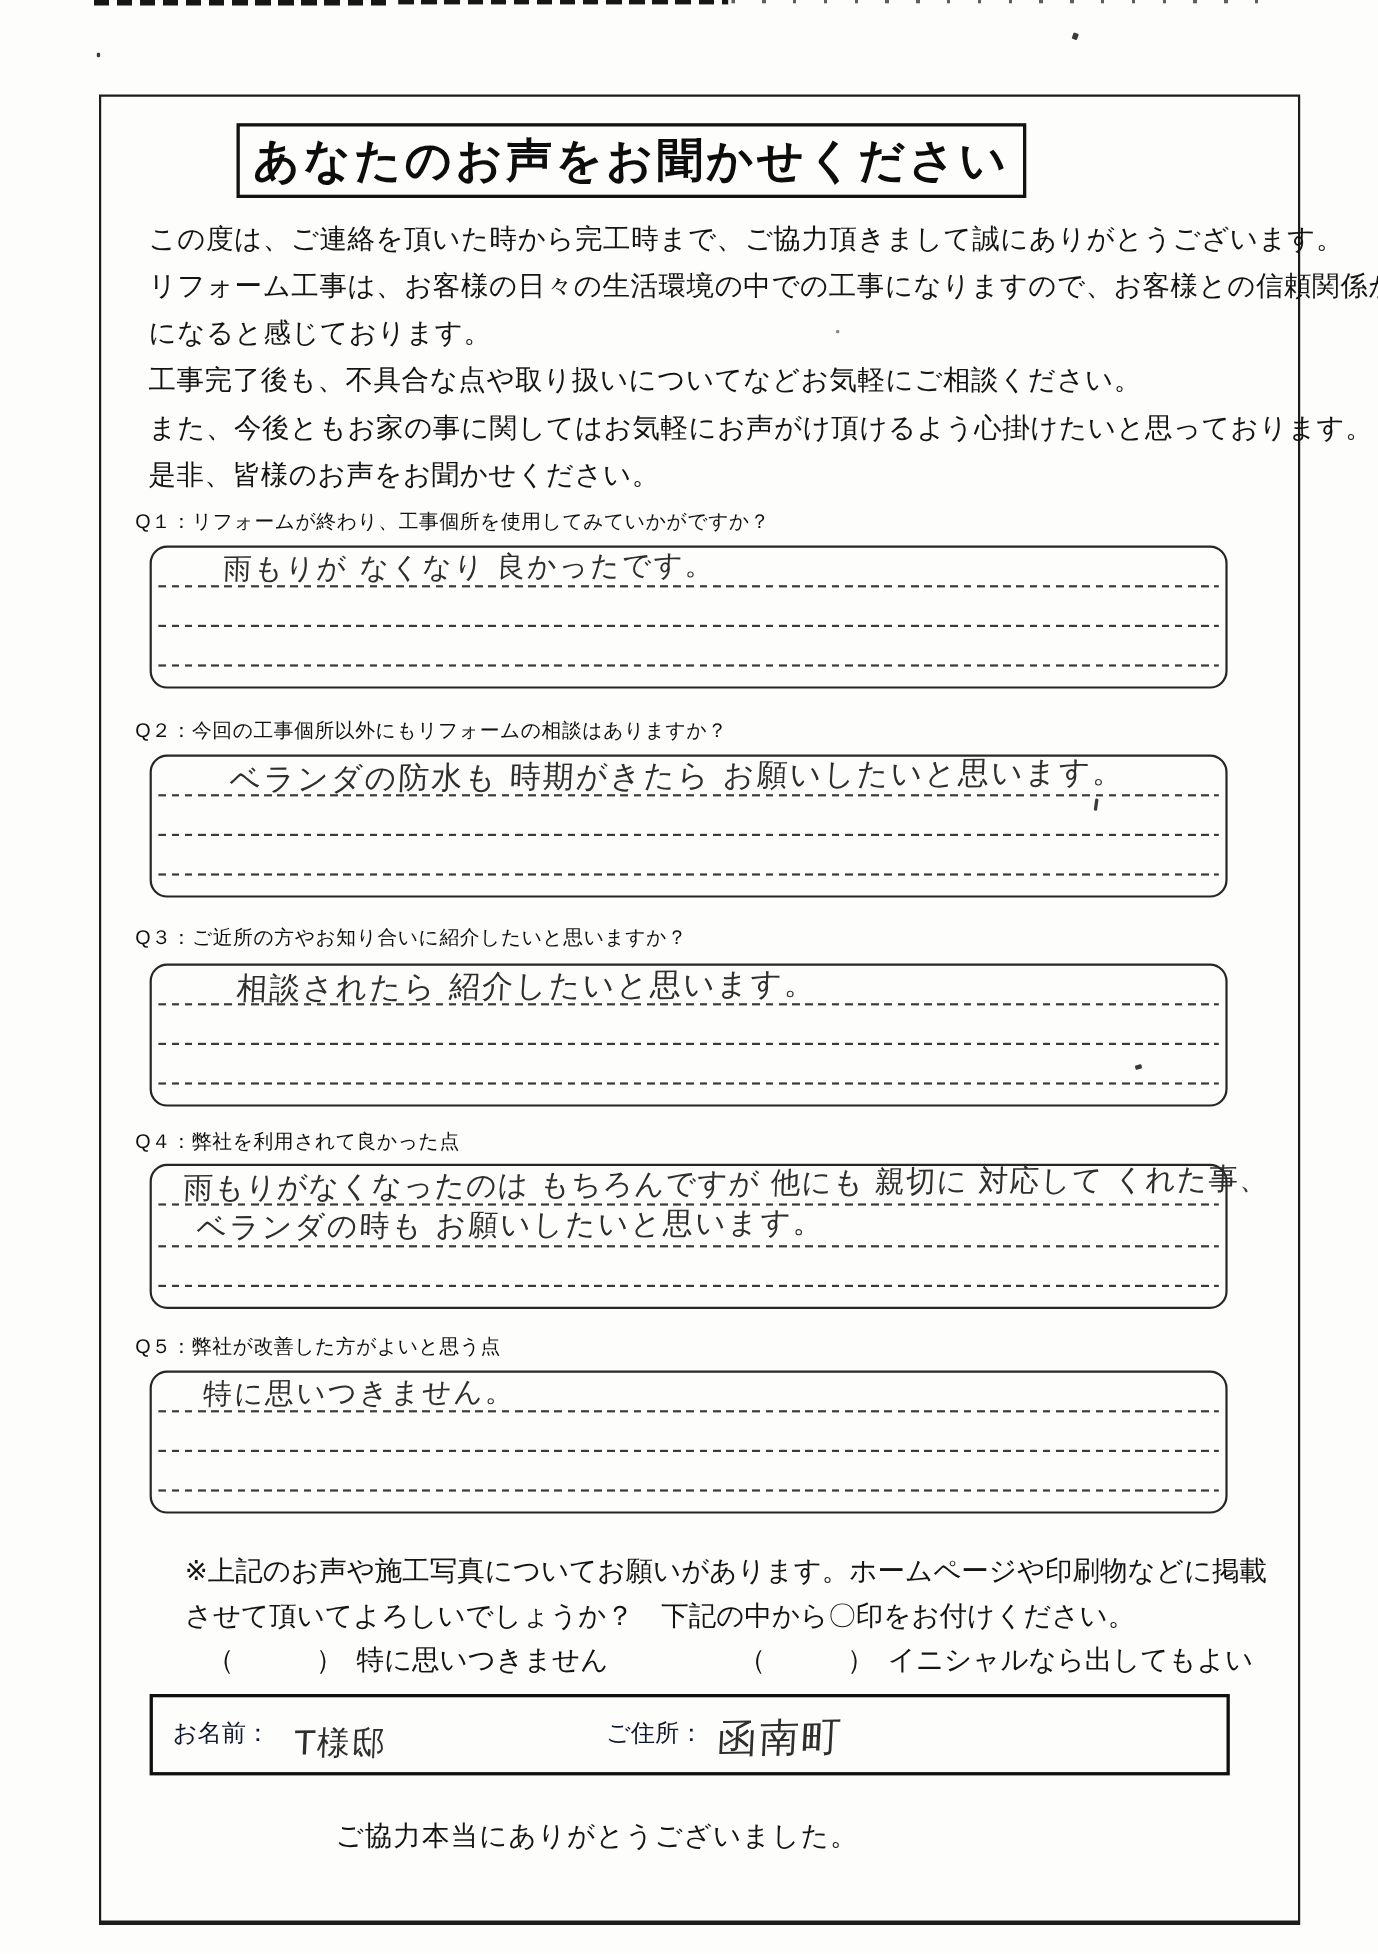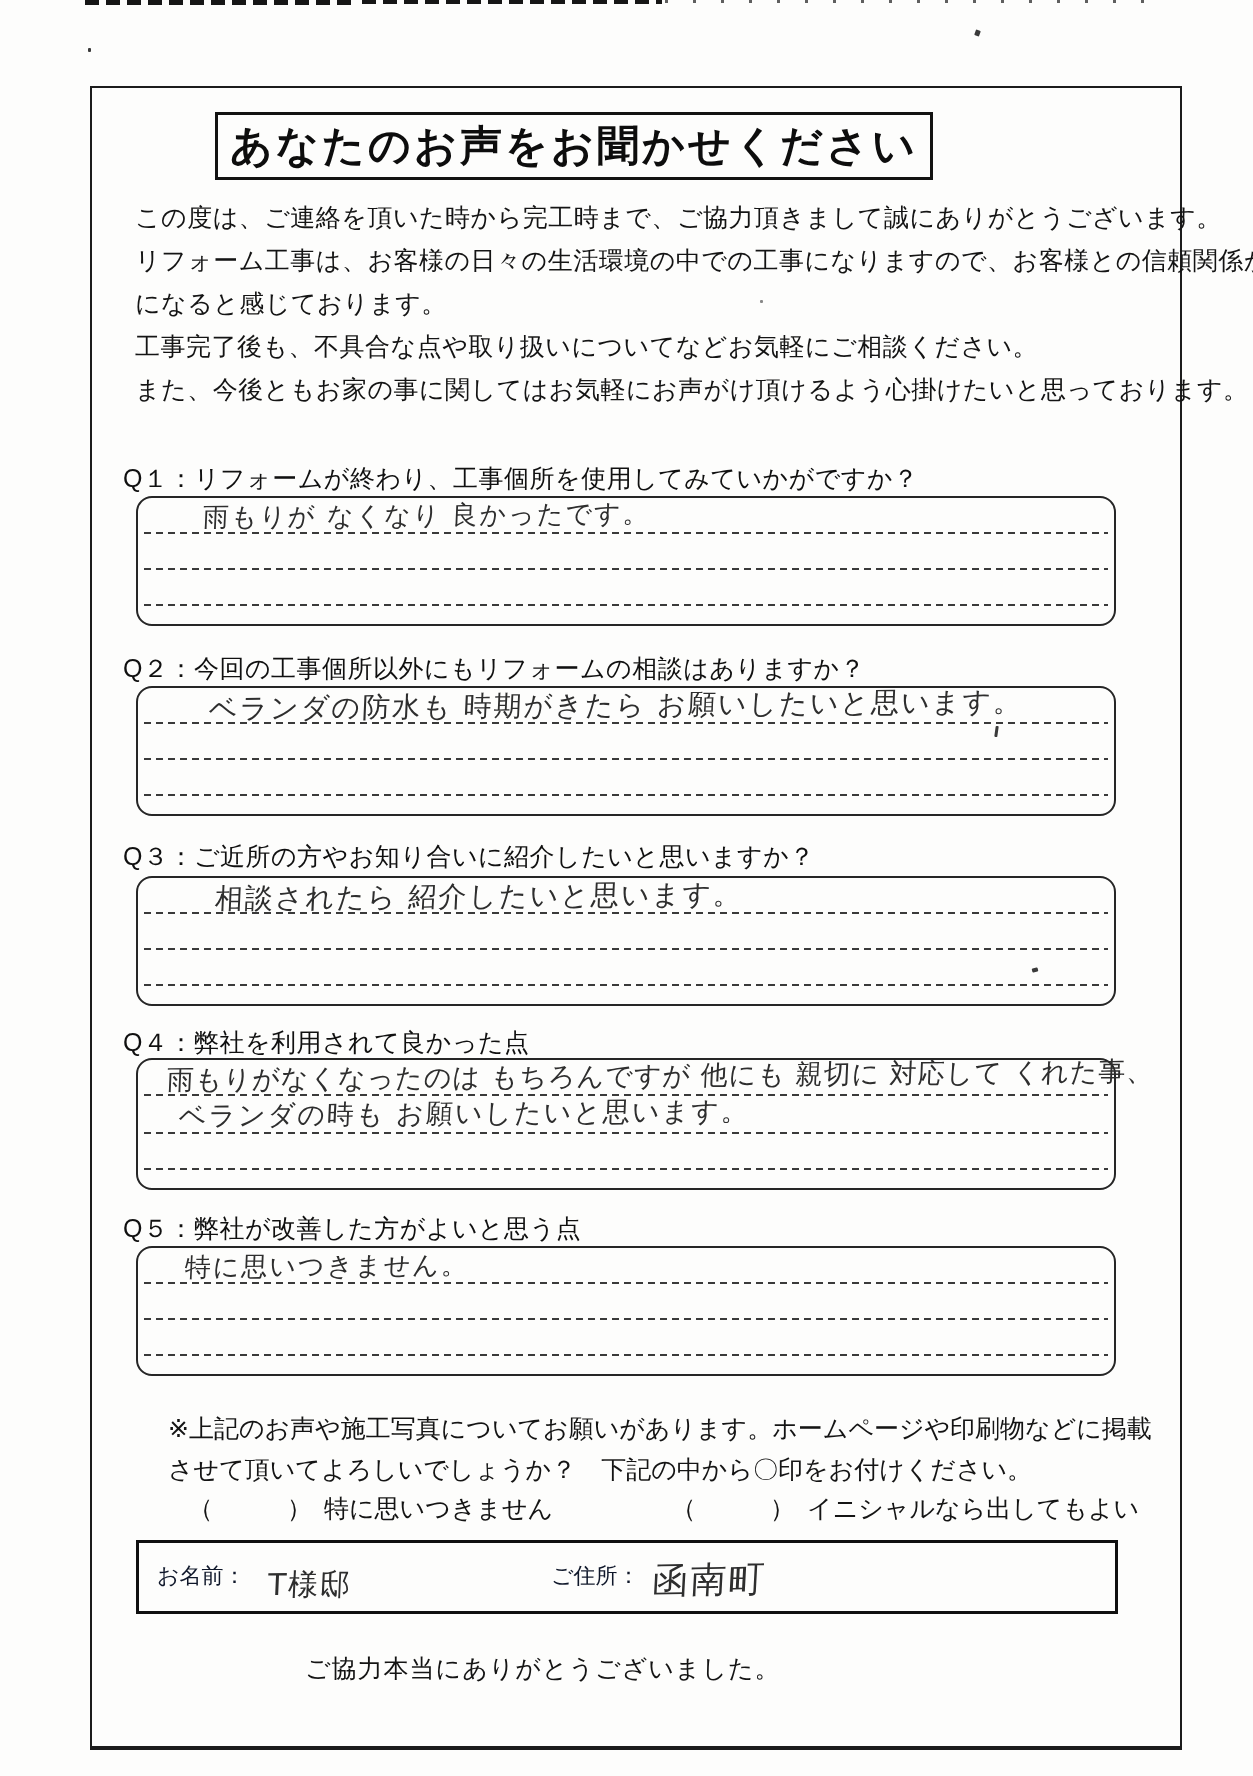--- a/index.html
+++ b/index.html
@@ -22,21 +22,21 @@
     display:flex;align-items:center;justify-content:center;
   }
   .title-text{
     font-family:"Liberation Serif","DejaVu Serif",serif;
     font-weight:bold;font-size:42px;letter-spacing:3px;color:#0d0d0d;
     white-space:nowrap;
   }
   .intro{position:absolute;left:123px;top:196px;width:980px;}
   .intro div{font-size:25px;line-height:43px;white-space:nowrap;letter-spacing:0.5px;margin-left:12px;}
   .q-label{
-    position:absolute;left:123px;font-size:25px;letter-spacing:0.5px;
+    position:absolute;left:123px;font-size:18px;letter-spacing:0.5px;
     white-space:nowrap;color:#101010;
   }
   .ans-box{
     position:absolute;left:136px;width:976px;height:126px;
     border:2px solid #262626;border-radius:16px;background:transparent;
   }
   .dash{
     position:absolute;left:6px;right:6px;height:2px;
     background:repeating-linear-gradient(90deg,#3a3a3a 0 7px,transparent 7px 12px);
   }
@@ -84,20 +84,21 @@
   <div class="title-box">
     <span class="title-text">あなたのお声をお聞かせください</span>
   </div>
 
   <div class="intro">
     <div>この度は、ご連絡を頂いた時から完工時まで、ご協力頂きまして誠にありがとうございます。</div>
     <div>リフォーム工事は、お客様の日々の生活環境の中での工事になりますので、お客様との信頼関係が大切</div>
     <div>になると感じております。</div>
     <div>工事完了後も、不具合な点や取り扱いについてなどお気軽にご相談ください。</div>
     <div>また、今後ともお家の事に関してはお気軽にお声がけ頂けるよう心掛けたいと思っております。</div>
+    <div>是非、皆様のお声をお聞かせください。</div>
   </div>
 
   <div class="q-label" style="top:462px;">Q１：リフォームが終わり、工事個所を使用してみていかがですか？</div>
   <div class="ans-box" style="top:496px;">
     <div class="hand" style="left:64px;top:2px;">雨もりが なくなり 良かったです。</div>
     <div class="dash d1"></div>
     <div class="dash d2"></div>
     <div class="dash d3"></div>
   </div>
 

